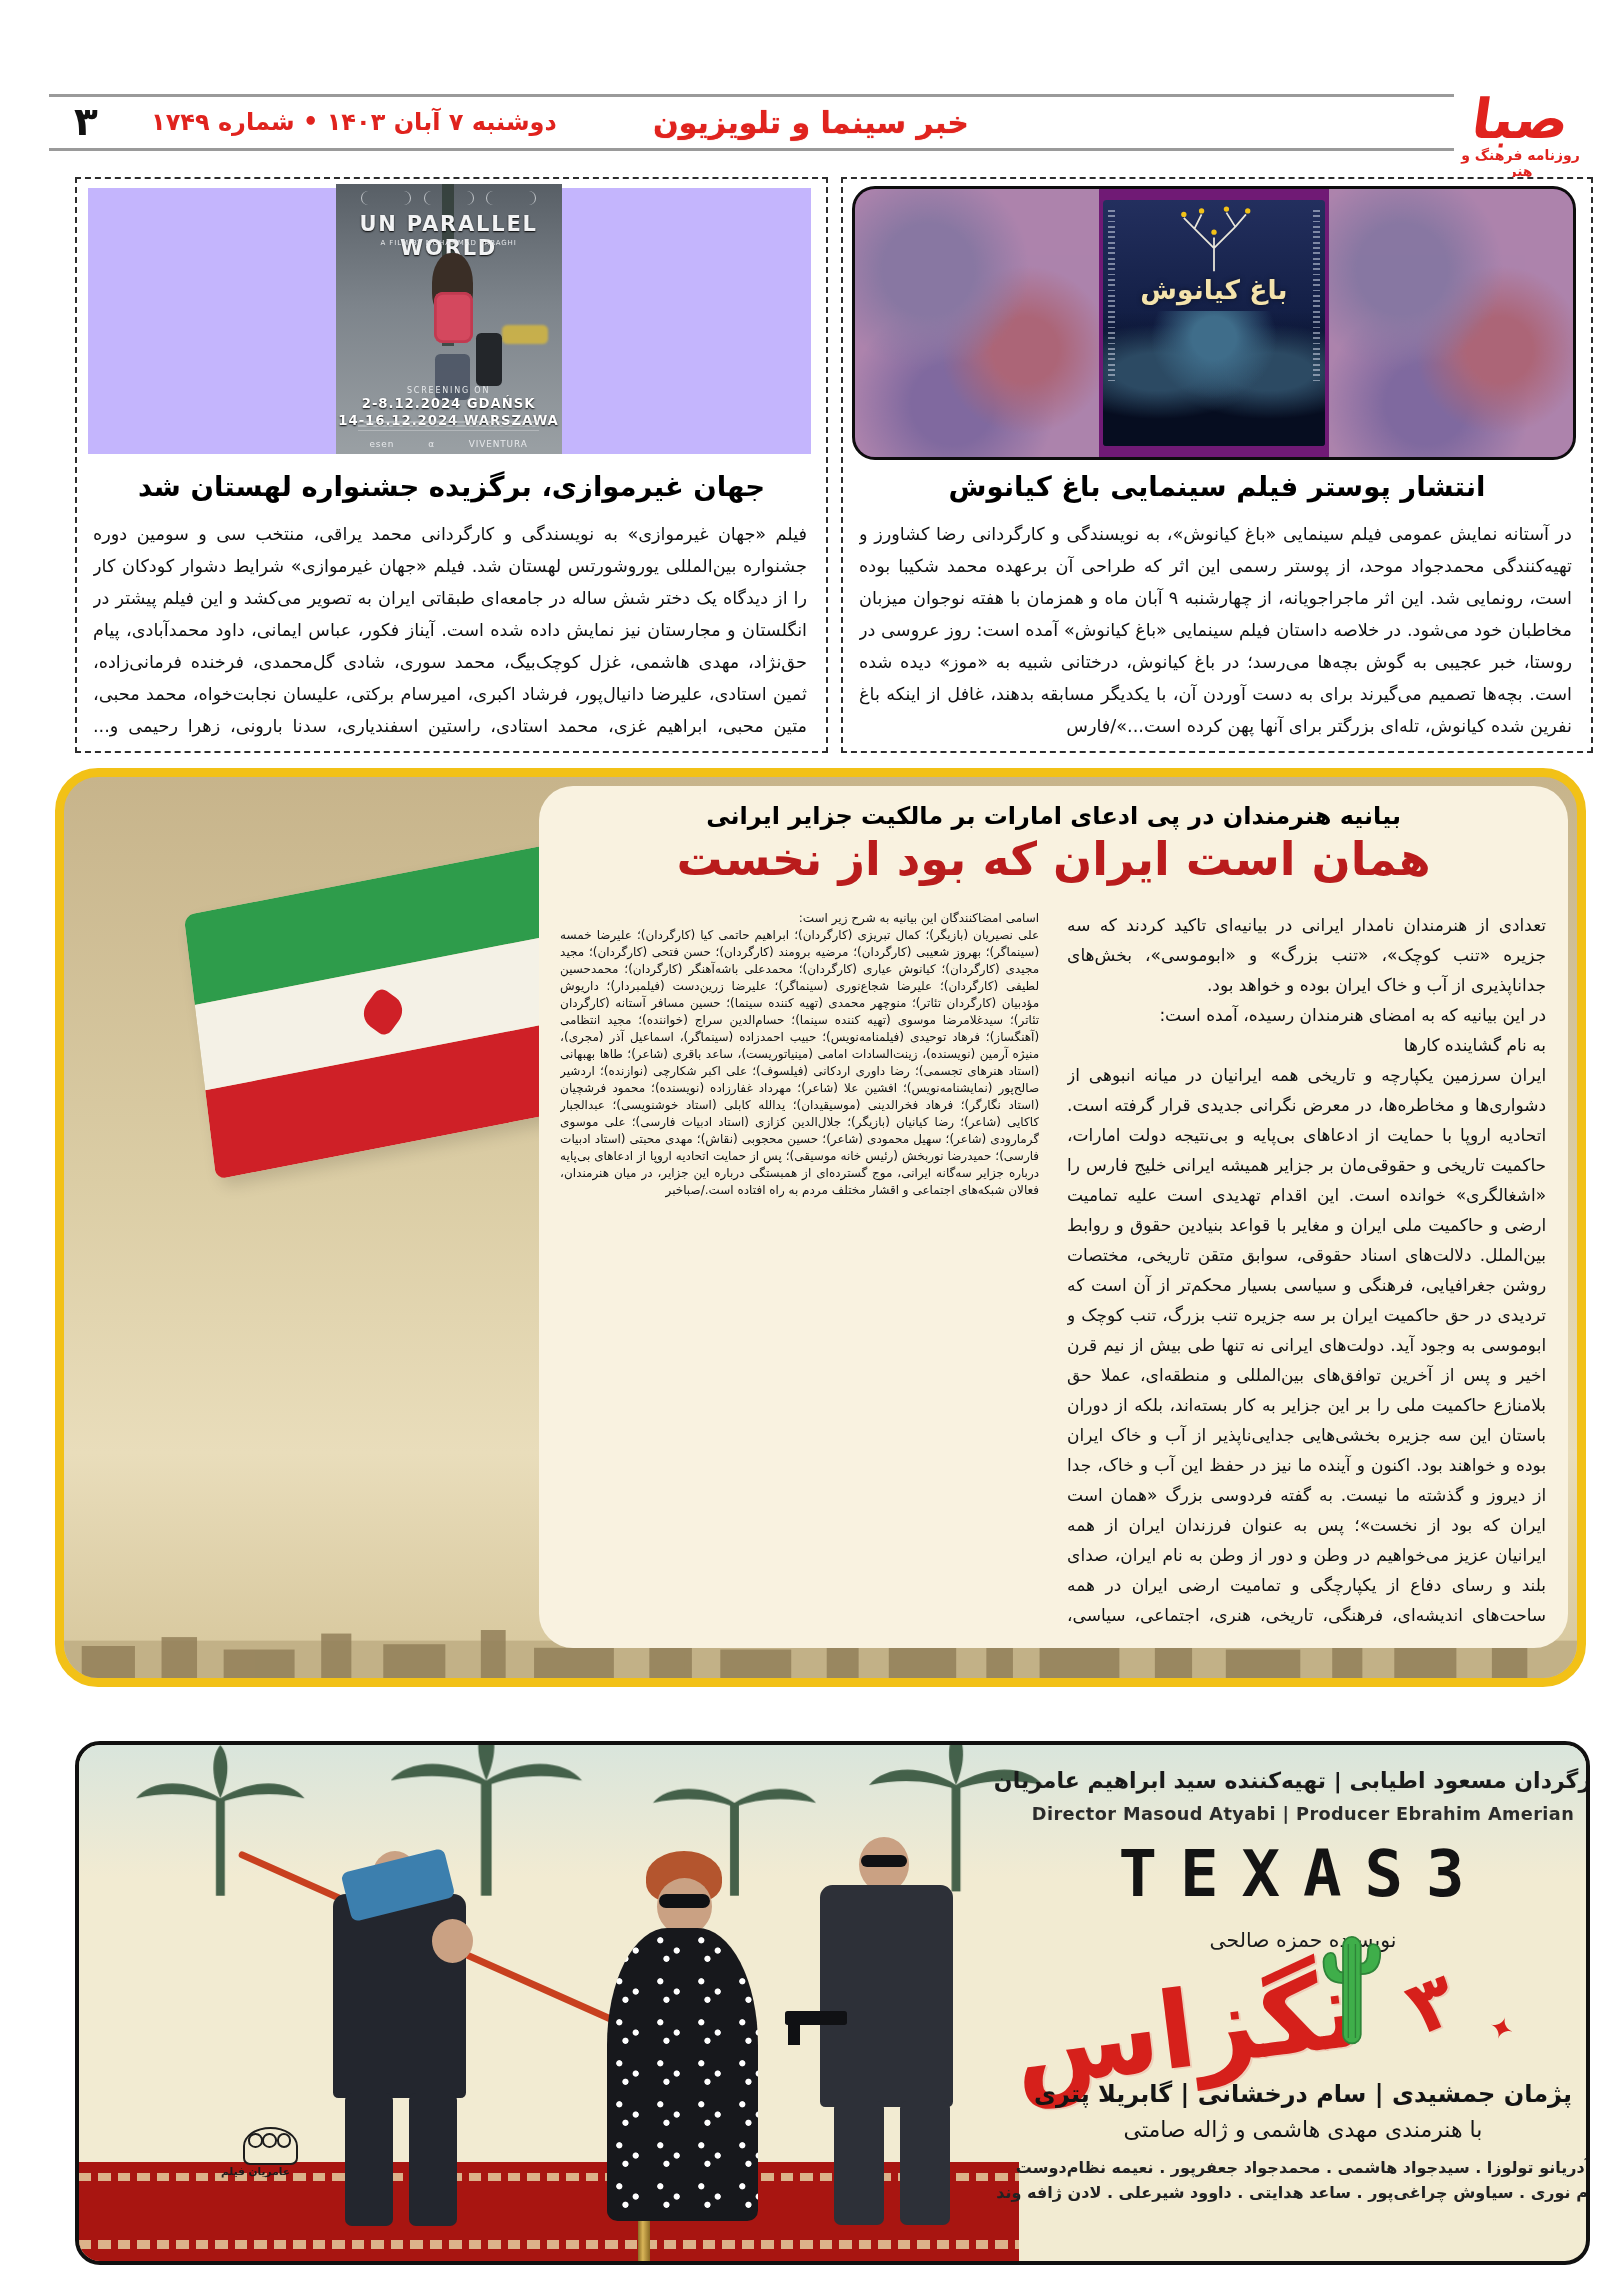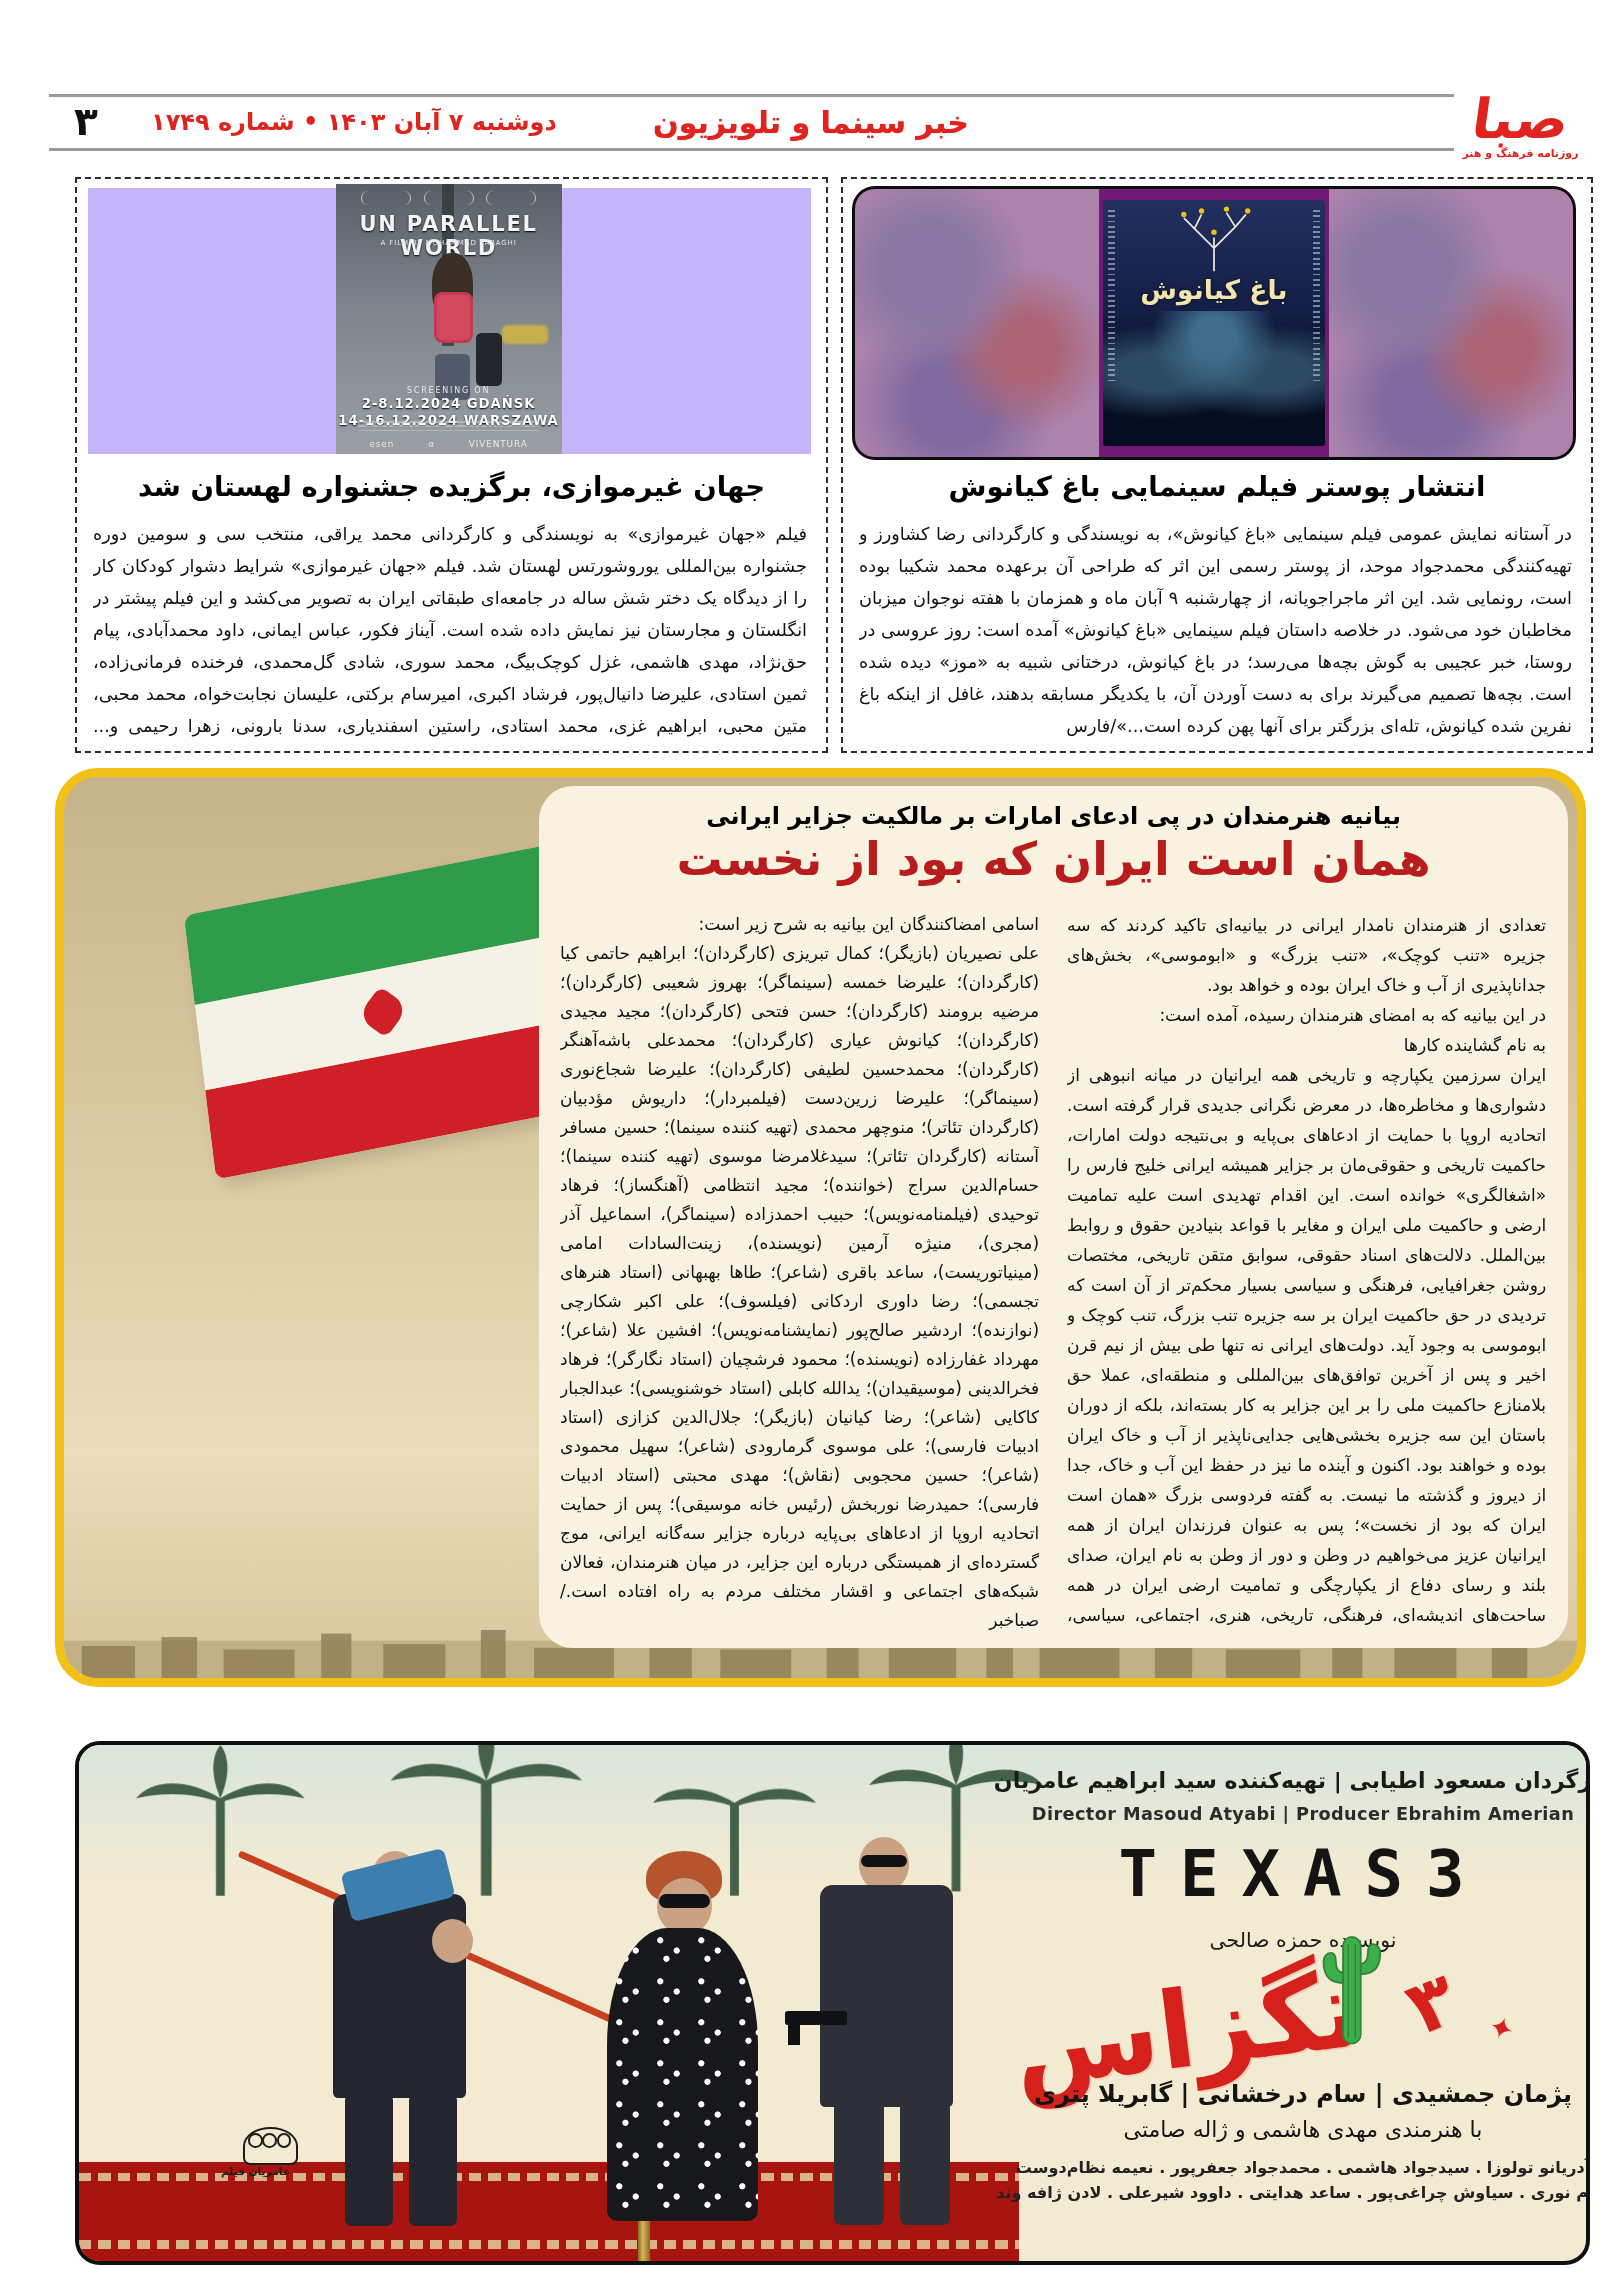--- a/index.html
+++ b/index.html
@@ -7,21 +7,21 @@
         font-family:"DejaVu Sans",sans-serif;}
   .abs{position:absolute;}
   .rtl{direction:rtl;unicode-bidi:plaintext;}
   .jtext{direction:rtl;text-align:justify;color:#111;}
   
   .rule{position:absolute;left:49px;width:1525px;height:2.7px;background:#9a9a9a;}
   .pagenum{font-weight:bold;font-size:39px;color:#111;}
   .pagedate{color:#e0231e;font-size:24px;font-weight:bold;}
   .section-title{color:#e0231e;font-size:30px;font-weight:bold;text-shadow:0 0 0.9px #e0231e;}
   .saba-logo{color:#e0231e;font-size:55px;font-weight:bold;transform:skewX(-8deg);line-height:1;}
-  .saba-tag{color:#e0231e;font-size:11px;font-weight:bold;}
+  .saba-tag{color:#e0231e;font-size:14px;font-weight:bold;}
   
   .nbox{position:absolute;border:2.7px dashed #2c2c2c;background:#fff;}
   .nbox-title{position:absolute;width:100%;text-align:center;font-size:27.5px;font-weight:bold;color:#000;direction:rtl;}
   .nbox-body{position:absolute;font-size:17.7px;line-height:32px;overflow:hidden;}
   
   .grayband{position:absolute;background:#c4b5fd;}
   .upw{position:absolute;overflow:hidden;background:linear-gradient(#585f66,#7d848b 45%,#9aa0a4);}
   .upw .pole{position:absolute;left:47%;top:0;width:12.4px;height:60%;background:#2e3b34;opacity:.8;}
   .upw .taxi{position:absolute;right:6%;top:52%;width:46px;height:19.5px;background:#d8b93c;border-radius:5.3px;opacity:.8;filter:blur(0.9px);}
   .upw .laurels{position:absolute;top:7px;left:0;width:100%;display:flex;justify-content:center;gap:12.4px;}
@@ -219,21 +219,21 @@
       </g>
     </svg>
 
     <div class="cream" style="right:8.9px;top:8.9px;width:1029px;height:862px;">
       <div class="kicker" style="top:16px;">بیانیه هنرمندان در پی ادعای امارات بر مالکیت جزایر ایرانی</div>
       <div class="headline" style="top:46px;">همان است ایران که بود از نخست</div>
       <div class="fcol jtext" style="left:528px;top:124px;width:479px;height:723px;font-size:17px;line-height:30px;">تعدادی از هنرمندان نامدار ایرانی در بیانیه‌ای تاکید کردند که سه جزیره «تنب کوچک»، «تنب بزرگ» و «ابوموسی»، بخش‌های جداناپذیری از آب و خاک ایران بوده و خواهد بود.
 در این بیانیه که به امضای هنرمندان رسیده، آمده است:
 به نام گشاینده کارها
 ایران سرزمین یکپارچه و تاریخی همه ایرانیان در میانه انبوهی از دشواری‌ها و مخاطره‌ها، در معرض نگرانی جدیدی قرار گرفته است. اتحادیه اروپا با حمایت از ادعاهای بی‌پایه و بی‌نتیجه دولت امارات، حاکمیت تاریخی و حقوقی‌مان بر جزایر همیشه ایرانی خلیج فارس را «اشغالگری» خوانده است. این اقدام تهدیدی است علیه تمامیت ارضی و حاکمیت ملی ایران و مغایر با قواعد بنیادین حقوق و روابط بین‌الملل. دلالت‌های اسناد حقوقی، سوابق متقن تاریخی، مختصات روشن جغرافیایی، فرهنگی و سیاسی بسیار محکم‌تر از آن است که تردیدی در حق حاکمیت ایران بر سه جزیره تنب بزرگ، تنب کوچک و ابوموسی به وجود آید. دولت‌های ایرانی نه تنها طی بیش از نیم قرن اخیر و پس از آخرین توافق‌های بین‌المللی و منطقه‌ای، عملا حق بلامنازع حاکمیت ملی را بر این جزایر به کار بسته‌اند، بلکه از دوران باستان این سه جزیره بخشی‌هایی جدایی‌ناپذیر از آب و خاک ایران بوده و خواهند بود. اکنون و آینده ما نیز در حفظ این آب و خاک، جدا از دیروز و گذشته ما نیست. به گفته فردوسی بزرگ «همان است ایران که بود از نخست»؛ پس به عنوان فرزندان ایران از همه ایرانیان عزیز می‌خواهیم در وطن و دور از وطن به نام ایران، صدای بلند و رسای دفاع از یکپارچگی و تمامیت ارضی ایران در همه ساحت‌های اندیشه‌ای، فرهنگی، تاریخی، هنری، اجتماعی، سیاسی، مدنی، حقوقی و ارتباطی آن باشند.</div>
-      <div class="fcol jtext" style="left:21px;top:124px;width:479px;height:723px;font-size:17px;line-height:29px;">اسامی امضاکنندگان این بیانیه به شرح زیر است:
+      <div class="fcol jtext" style="left:21px;top:124px;width:479px;height:723px;font-size:12px;line-height:17px;">اسامی امضاکنندگان این بیانیه به شرح زیر است:
 علی نصیریان (بازیگر)؛ کمال تبریزی (کارگردان)؛ ابراهیم حاتمی کیا (کارگردان)؛ علیرضا خمسه (سینماگر)؛ بهروز شعیبی (کارگردان)؛ مرضیه برومند (کارگردان)؛ حسن فتحی (کارگردان)؛ مجید مجیدی (کارگردان)؛ کیانوش عیاری (کارگردان)؛ محمدعلی باشه‌آهنگر (کارگردان)؛ محمدحسین لطیفی (کارگردان)؛ علیرضا شجاع‌نوری (سینماگر)؛ علیرضا زرین‌دست (فیلمبردار)؛ داریوش مؤدبیان (کارگردان تئاتر)؛ منوچهر محمدی (تهیه کننده سینما)؛ حسین مسافر آستانه (کارگردان تئاتر)؛ سیدغلامرضا موسوی (تهیه کننده سینما)؛ حسام‌الدین سراج (خواننده)؛ مجید انتظامی (آهنگساز)؛ فرهاد توحیدی (فیلمنامه‌نویس)؛ حبیب احمدزاده (سینماگر)، اسماعیل آذر (مجری)، منیژه آرمین (نویسنده)، زینت‌السادات امامی (مینیاتوریست)، ساعد باقری (شاعر)؛ طاها بهبهانی (استاد هنرهای تجسمی)؛ رضا داوری اردکانی (فیلسوف)؛ علی اکبر شکارچی (نوازنده)؛ اردشیر صالح‌پور (نمایشنامه‌نویس)؛ افشین علا (شاعر)؛ مهرداد غفارزاده (نویسنده)؛ محمود فرشچیان (استاد نگارگر)؛ فرهاد فخرالدینی (موسیقیدان)؛ یدالله کابلی (استاد خوشنویسی)؛ عبدالجبار کاکایی (شاعر)؛ رضا کیانیان (بازیگر)؛ جلال‌الدین کزازی (استاد ادبیات فارسی)؛ علی موسوی گرمارودی (شاعر)؛ سهیل محمودی (شاعر)؛ حسین محجوبی (نقاش)؛ مهدی محبتی (استاد ادبیات فارسی)؛ حمیدرضا نوربخش (رئیس خانه موسیقی)؛ پس از حمایت اتحادیه اروپا از ادعاهای بی‌پایه درباره جزایر سه‌گانه ایرانی، موج گسترده‌ای از همبستگی درباره این جزایر، در میان هنرمندان، فعالان شبکه‌های اجتماعی و اقشار مختلف مردم به راه افتاده است./صباخبر</div>
     </div>
   </section>
 
   <section class="ad" style="left:75px;top:1741px;width:1507px;height:516px;">
     <div class="ad-sky"></div>
 
     <svg class="palm" style="left:35px;top:0;" width="975" height="151" viewBox="0 0 1100 170">
       <g fill="#33523a" opacity=".9">
         <g transform="translate(120,60)">

